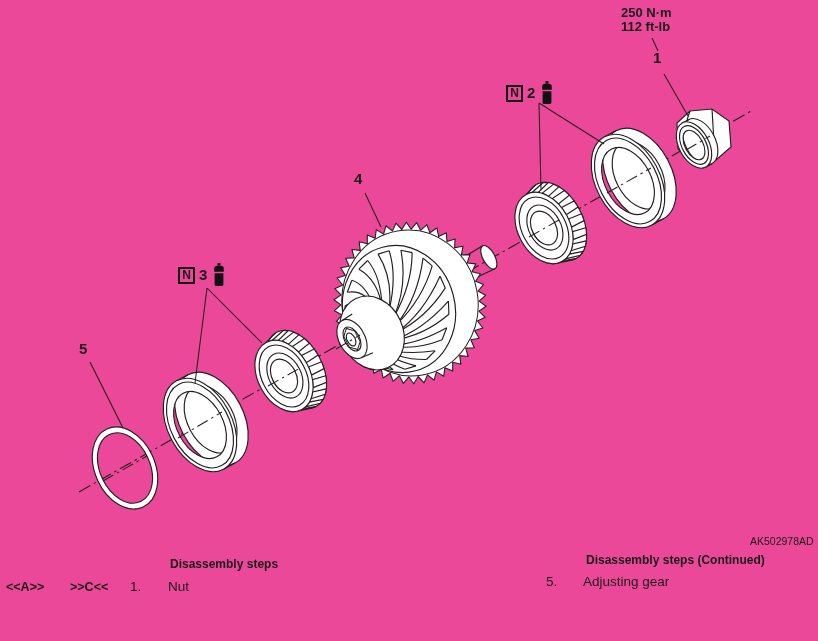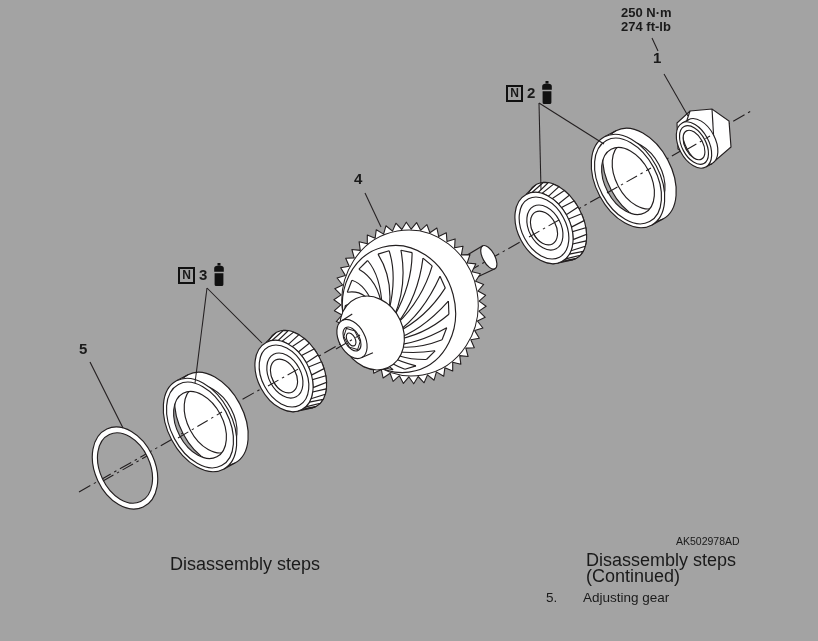--- a/index.html
+++ b/index.html
@@ -1,28 +1,28 @@
 <!DOCTYPE html>
 <html><head>
 <meta charset="utf-8">
 <style>
   html,body{margin:0;padding:0;background:#fff;}
-  .stage{position:relative;width:818px;height:641px;background:#a3a3a3;overflow:hidden;
+  .stage{position:relative;width:818px;height:641px;background:#ec4899;overflow:hidden;
          font-family:"Liberation Sans", sans-serif;color:#1a1a1a;}
   #art{position:absolute;left:0;top:0;}
   .lbl{position:absolute;font-weight:bold;color:#1a1a1a;white-space:nowrap;}
   .torque{font-size:13px;line-height:14px;}
   .cnum{font-size:15px;line-height:16px;font-weight:bold;}
   .callout-row{display:flex;align-items:flex-start;gap:4px;}
   .nbox{display:inline-block;width:13px;height:13px;border:2.2px solid #111;
         font-size:12px;line-height:13px;font-weight:bold;text-align:center;}
   .bottle{margin-top:-4px;}
   .figcode{position:absolute;font-size:10.5px;color:#1a1a1a;}
   .legend{position:absolute;font-size:13.5px;line-height:18px;color:#1a1a1a;}
-  .lg-title{font-weight:normal;font-size:18px;line-height:16px;}
+  .lg-title{font-weight:bold;font-size:12px;line-height:16px;text-align:right;}
   .legend-l .lg-title{margin:0 0 6px 164px;}
   .legend-r .lg-title{margin:0 0 5px 40px;}
   .lg-row{white-space:nowrap;}
   .c-pre{display:inline-block;width:64px;font-weight:bold;font-size:12.5px;}
   .c-post{display:inline-block;width:60px;font-weight:bold;font-size:12.5px;}
   .c-num{display:inline-block;width:38px;}
   .legend-r .c-num{width:37px;}
 </style>
 </head>
 <body>
@@ -179,21 +179,21 @@
         <line x1="529" y1="237" x2="559" y2="220" stroke="#231f20" stroke-width="1.05" stroke-dasharray="12 4 2.5 4"></line>
         <line x1="336" y1="349" x2="360" y2="335" stroke="#231f20" stroke-width="1.05" stroke-dasharray="12 4 2.5 4"></line>
         <line x1="268" y1="386" x2="300" y2="368" stroke="#231f20" stroke-width="1.05" stroke-dasharray="12 4 2.5 4"></line>
         <line x1="178" y1="438" x2="222" y2="412" stroke="#231f20" stroke-width="1.05" stroke-dasharray="12 4 2.5 4"></line>
         <line x1="103" y1="481" x2="147" y2="456" stroke="#231f20" stroke-width="1.05" stroke-dasharray="12 4 2.5 4"></line>
       </g>
     </svg>
 
   <div class="lbl torque" style="left:621px;top:6px">
     <div>250 N·m</div>
-    <div>274 ft-lb</div>
+    <div>112 ft-lb</div>
   </div>
 
   <div class="lbl cnum" style="left:653px;top:50px">1</div>
 
   <div class="lbl callout-row" style="left:506px;top:85px">
     <span class="nbox">N</span>
     <span class="cnum">2</span>
     <svg class="bottle" width="16" height="24" viewBox="0 0 16 24">
       <path d="M6.5,0 h3 v2.3 h-3 Z M3.2,8.8 v-3.5 q0,-2.7 4.8,-2.7 q4.8,0 4.8,2.7 v3.5 Z
                M3.6,10.3 h8.8 v11.1 q0,1.6 -1.6,1.6 h-5.6 q-1.6,0 -1.6,-1.6 Z" fill="#111"></path>
@@ -205,24 +205,27 @@
     <span class="cnum">3</span>
     <svg class="bottle" width="16" height="24" viewBox="0 0 16 24">
       <path d="M6.5,0 h3 v2.3 h-3 Z M3.2,8.8 v-3.5 q0,-2.7 4.8,-2.7 q4.8,0 4.8,2.7 v3.5 Z
                M3.6,10.3 h8.8 v11.1 q0,1.6 -1.6,1.6 h-5.6 q-1.6,0 -1.6,-1.6 Z" fill="#111"></path>
     </svg>
   </div>
 
   <div class="lbl cnum" style="left:354px;top:171px">4</div>
   <div class="lbl cnum" style="left:79px;top:341px">5</div>
 
-  <div class="figcode" style="left:676px;top:535px">AK502978AD</div>
+  <div class="figcode" style="left:750px;top:535px">AK502978AD</div>
 
   <div class="legend legend-l" style="left:6px;top:556px">
     <div class="lg-title">Disassembly steps</div>
+    <div class="lg-row">
+      <span class="c-pre">&lt;&lt;A&gt;&gt;</span><span class="c-post">&gt;&gt;C&lt;&lt;</span><span class="c-num">1.</span><span>Nut</span>
+    </div>
   </div>
 
   <div class="legend legend-r" style="left:546px;top:552px">
     <div class="lg-title">Disassembly steps (Continued)</div>
     <div class="lg-row">
       <span class="c-num">5.</span><span>Adjusting gear</span>
     </div>
   </div>
 
 </div>

